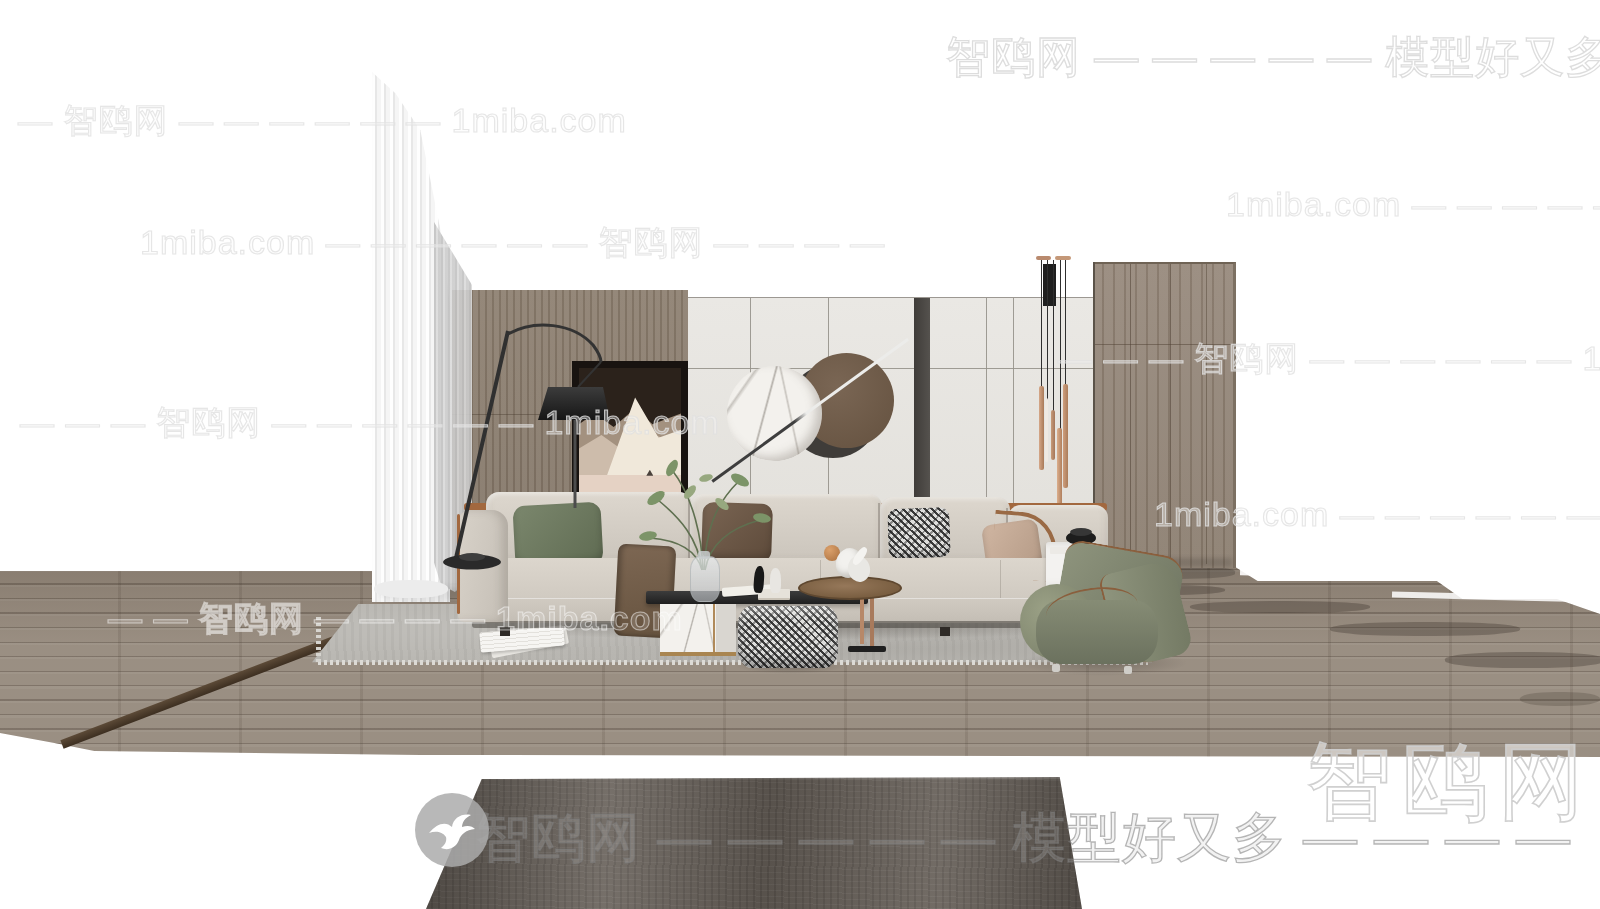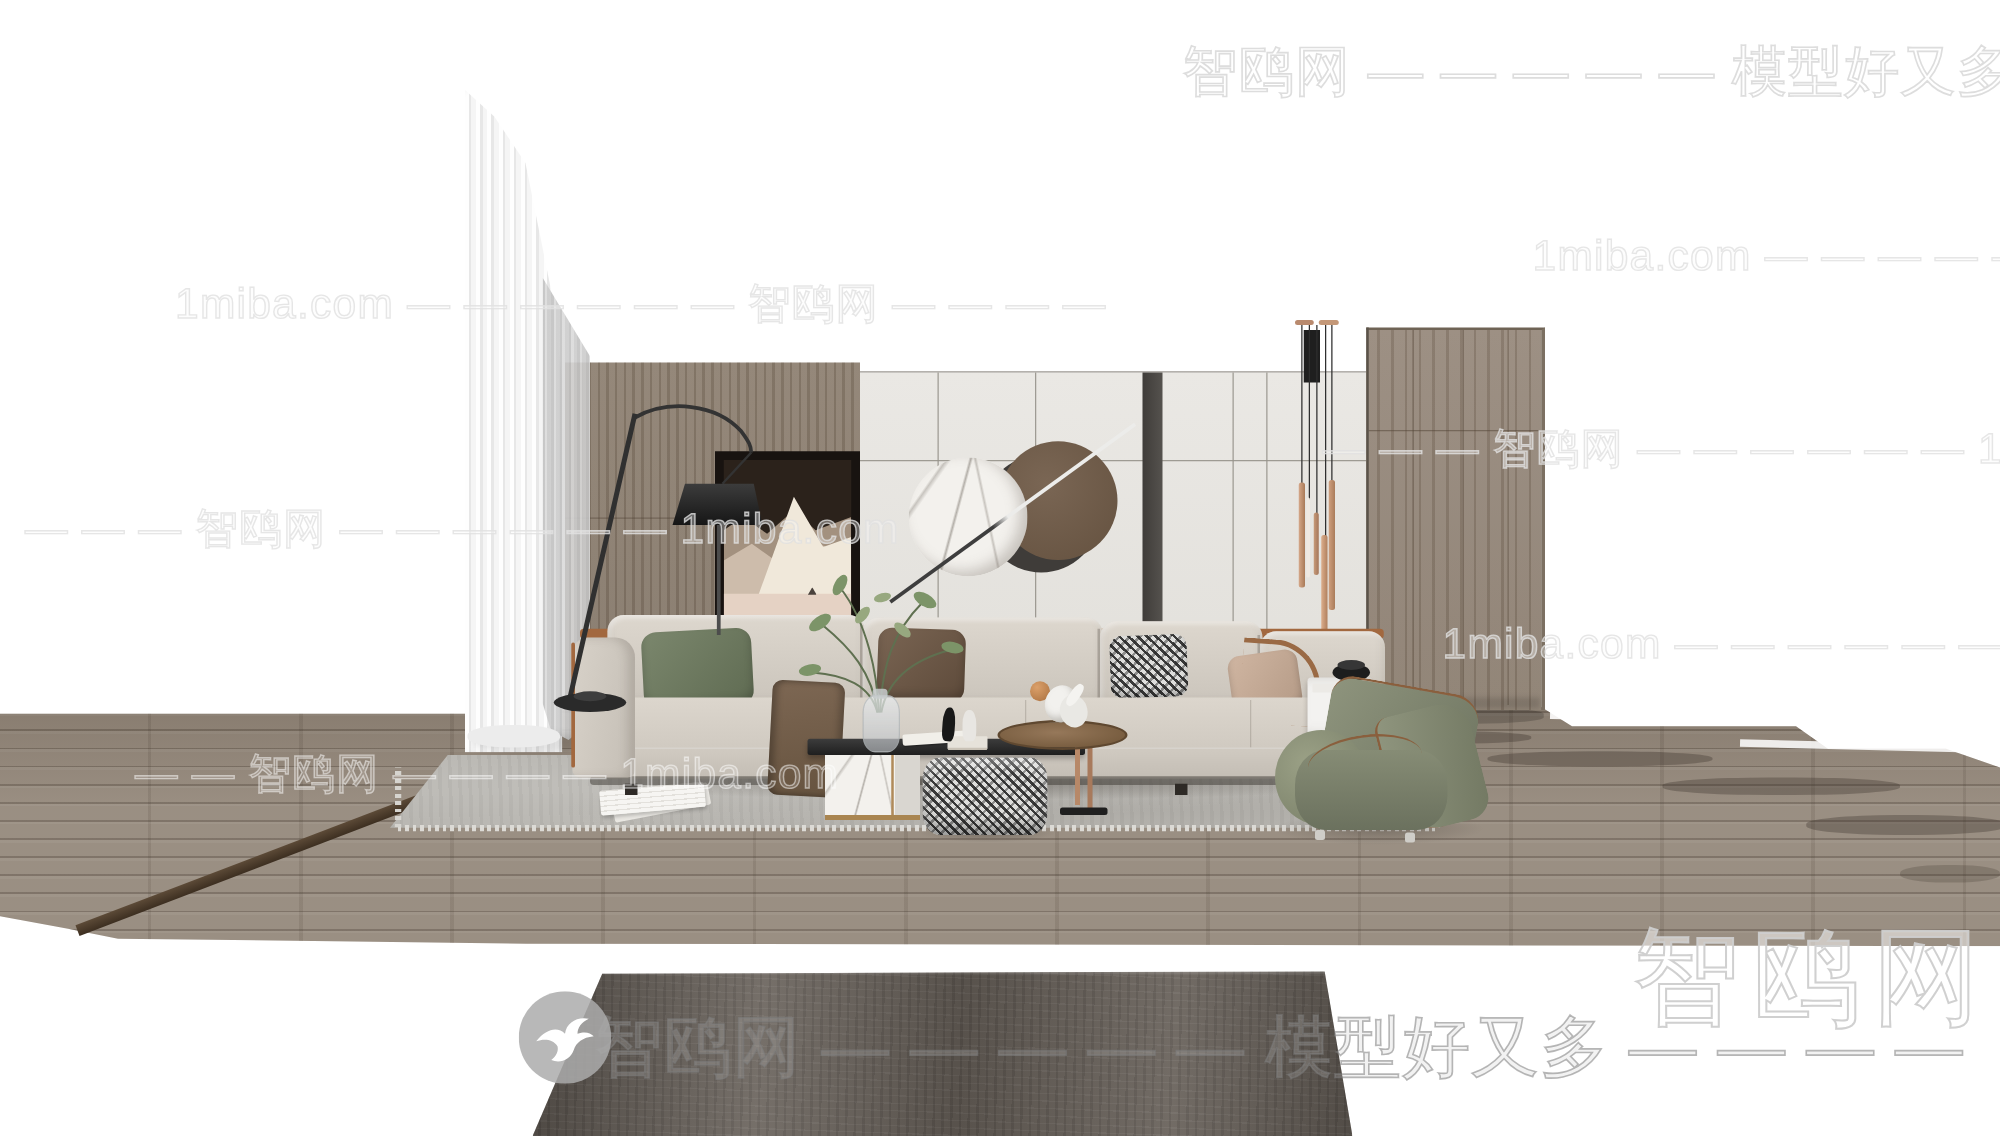--- a/index.html
+++ b/index.html
@@ -3,21 +3,21 @@
 <meta charset="utf-8">
 <style>
   html,body{margin:0;padding:0;background:#fff;}
   .stage{position:relative;width:1600px;height:909px;background:#ffffff;overflow:hidden;
          font-family:"Liberation Sans","DejaVu Sans",sans-serif;}
   .abs{position:absolute;}
   
   .wm{position:absolute;white-space:nowrap;color:rgba(248,248,248,.35);
       -webkit-text-stroke:1.1px rgba(224,224,224,.8);font-size:34px;letter-spacing:1px;z-index:40;}
   .wm-strong{color:rgba(255,255,255,.4);-webkit-text-stroke:1.3px rgba(219,219,219,.95);font-size:44px;}
-  .wm-floor{color:rgba(255,255,255,.14);-webkit-text-stroke:1.1px rgba(255,255,255,.5);}
+  .wm-floor{color:rgba(255,255,255,.14);font-weight:bold;-webkit-text-stroke:1.1px rgba(255,255,255,.5);}
   .wm-dark{color:rgba(195,195,195,.22);-webkit-text-stroke:1.3px rgba(125,125,125,.55);font-size:54px;margin-top:12px;}
   .wm-brand{color:rgba(255,255,255,.5);-webkit-text-stroke:1.6px rgba(206,206,206,.95);
             font-size:86px;letter-spacing:10px;}
   .wm-id{color:rgba(255,255,255,.5);-webkit-text-stroke:1.4px rgba(198,198,198,.95);
          font-size:42px;letter-spacing:3px;}
   
   .floor{background:
       linear-gradient(180deg, rgba(66,54,42,.18), rgba(255,255,255,.05) 45%),
       repeating-linear-gradient(180deg, rgba(255,255,255,.05) 0 2px, rgba(0,0,0,0) 2px 13px, rgba(55,44,34,.30) 13px 14.5px),
       repeating-linear-gradient(90deg, rgba(0,0,0,0) 0 118px, rgba(60,48,38,.14) 118px 121px),
@@ -278,20 +278,21 @@
               background:linear-gradient(180deg,#868c75,#6b715e);"></div>
   <div class="abs" style="left:1046px;top:588px;width:92px;height:40px;border-top:2px solid #8a5f3d;border-radius:50%;transform:rotate(-8deg);"></div>
   <div class="abs" style="left:1052px;top:664px;width:8px;height:8px;background:#cfcdc8;border-radius:2px;"></div>
   <div class="abs" style="left:1124px;top:666px;width:8px;height:8px;background:#cfcdc8;border-radius:2px;"></div>
 
   <div class="abs frontrug" style="left:426px;top:777px;width:656px;height:132px;
               clip-path:polygon(8.5% 1.5%,96.6% 0%,100% 100%,0% 100%);
               box-shadow:inset 0 2px 2px rgba(255,255,255,.18);"></div>
 
   <div class="wm wm-strong" style="left:946px;top:28px;">智鸥网 — — — — — 模型好又多 —</div>
+  <div class="wm" style="left:18px;top:98px;">— 智鸥网 — — — — — — 1miba.com</div>
   <div class="wm" style="left:1226px;top:182px;">1miba.com — — — — — — 智鸥网 — —</div>
   <div class="wm" style="left:140px;top:220px;">1miba.com — — — — — — 智鸥网 — — — —</div>
   <div class="wm" style="left:1058px;top:336px;">— — — 智鸥网 — — — — — — 1miba.com</div>
   <div class="wm" style="left:20px;top:400px;">— — — 智鸥网 — — — — — — 1miba.com</div>
   <div class="wm" style="left:1154px;top:492px;">1miba.com — — — — — — 智鸥网 — — — — — —</div>
   <div class="wm wm-floor" style="left:108px;top:596px;">— — 智鸥网 — — — — 1miba.com</div>
 
   <svg class="abs" style="left:415px;top:793px;z-index:41;" width="74" height="74" viewBox="0 0 74 74">
     <circle cx="37" cy="37" r="37" fill="rgba(172,172,172,.85)"></circle>
     <path d="M14 40c8-10 17-12 23-6 1-9 10-14 19-12-6 3-9 7-9 12 6-2 10-1 13 2-9 1-14 5-16 11-3 8-11 11-18 8 4-3 6-7 5-11-4-6-11-6-17-4z" fill="#ffffff"></path>

